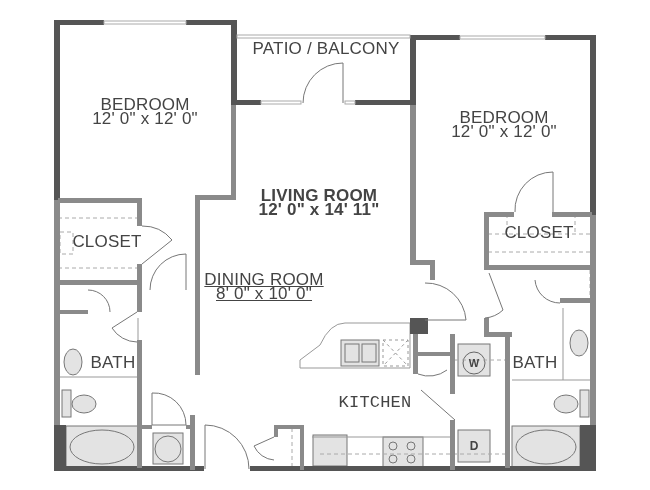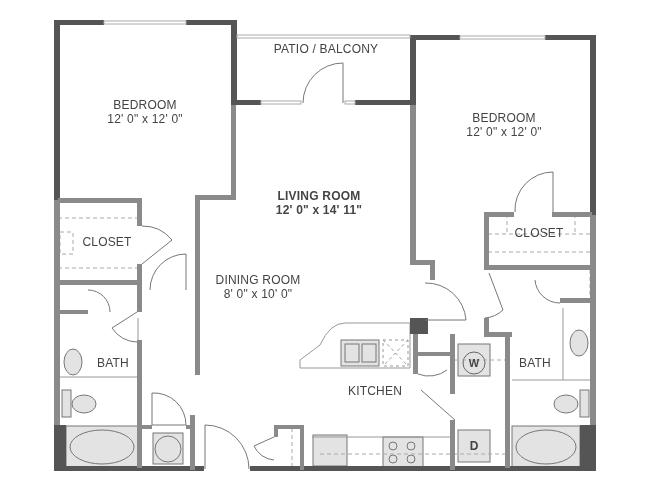--- a/index.html
+++ b/index.html
@@ -1,18 +1,18 @@
 <!DOCTYPE html>
 <html><head>
 <meta charset="utf-8">
 <style>
   html, body { margin:0; padding:0; background:#ffffff; }
   body { width:650px; height:490px; position:relative; overflow:hidden; font-family:"Liberation Sans", sans-serif; }
   #plan { position:absolute; left:0; top:0; width:650px; height:490px; }
-  .lbl { position:absolute; color:#444; font-size:12px; text-align:center; line-height:14px; white-space:nowrap; transform:translateX(-50%); letter-spacing:0.2px; }
+  .lbl { position:absolute; color:#444; font-size:17px; text-align:center; line-height:14px; white-space:nowrap; transform:translateX(-50%); letter-spacing:0.2px; }
   .lbl .dim { display:block; }
 </style>
 </head>
 <body>
 
 <svg id="plan" viewBox="0 0 650 490" xmlns="http://www.w3.org/2000/svg">
 
   <g fill="#e3e3e3" stroke="#777" stroke-width="1">
 
     <rect x="66" y="426" width="72" height="42"></rect>
@@ -167,31 +167,31 @@
   <span>PATIO / BALCONY</span>
 </div>
 <div class="lbl" style="left:504px;top:111px;">
   <span>BEDROOM</span>
   <span class="dim">12' 0" x 12' 0"</span>
 </div>
 <div class="lbl" style="left:319px;top:189px;font-weight:bold;">
   <span>LIVING ROOM</span>
   <span class="dim">12' 0" x 14' 11"</span>
 </div>
-<div class="lbl" style="left:258px;top:273px;">
+<div class="lbl" style="left:264px;top:273px;text-decoration:underline;">
   <span>DINING ROOM</span>
   <span class="dim">8' 0" x 10' 0"</span>
 </div>
 <div class="lbl" style="left:107px;top:235px;">
   <span>CLOSET</span>
 </div>
 <div class="lbl" style="left:539px;top:226px;">
   <span>CLOSET</span>
 </div>
 <div class="lbl" style="left:113px;top:356px;">
   <span>BATH</span>
 </div>
 <div class="lbl" style="left:535px;top:356px;">
   <span>BATH</span>
 </div>
-<div class="lbl" style="left:375px;top:384px;">
+<div class="lbl" style="left:375px;top:396px;font-family:Liberation Mono, monospace;">
   <span>KITCHEN</span>
 </div>
 
 </body></html>

